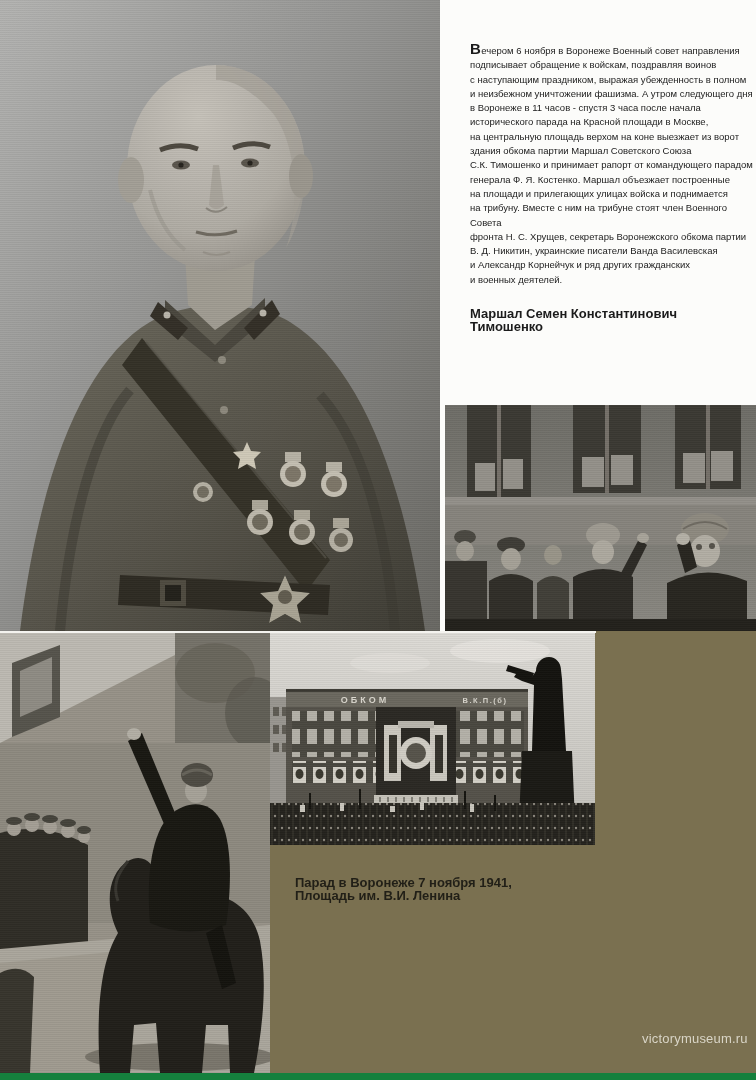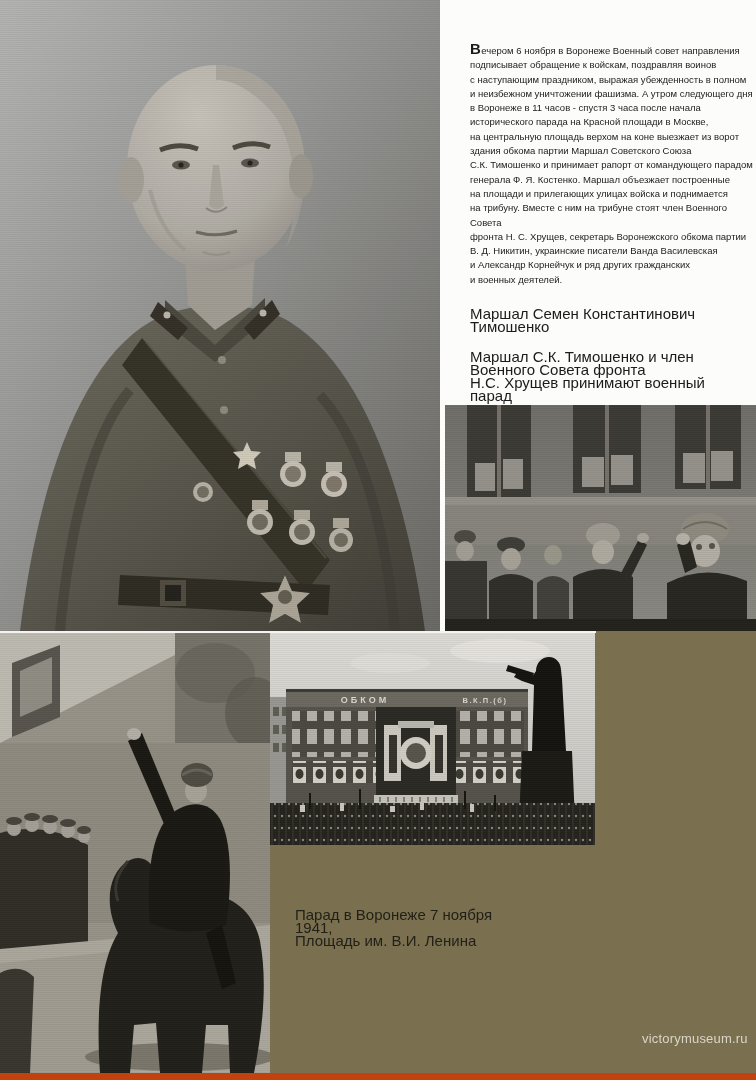--- a/index.html
+++ b/index.html
@@ -1,18 +1,18 @@
 <!DOCTYPE html>
 <html><head>
 <meta charset="utf-8">
 <style>
   html,body{margin:0;padding:0;background:#15140f;}
   .page{
     position:relative;width:756px;height:1080px;overflow:hidden;
-    background:#c2410c;
+    background:#15803d;
     font-family:"Liberation Sans", sans-serif;
   }
   .white-panel{position:absolute;left:436px;top:0;width:320px;height:405px;background:#fcfcfa;}
   .gap-v{position:absolute;left:440px;top:405px;width:5px;height:226px;background:#fcfcfa;}
   .gap-h{position:absolute;left:0;top:631px;width:596px;height:2px;background:#f4f3ef;}
   .photo{position:absolute;overflow:hidden;}
   .photo svg{display:block;width:100%;height:100%;}
   .photo::after{
     content:"";position:absolute;inset:0;pointer-events:none;
     background:repeating-linear-gradient(0deg, rgba(0,0,0,.045) 0 1px, rgba(255,255,255,.02) 1px 2px);
@@ -22,25 +22,25 @@
   .photo-horseback{left:0;top:633px;width:270px;height:440px;}
   .photo-parade{left:270px;top:633px;width:325px;height:212px;}
   .olive-panel{position:absolute;left:270px;top:631px;width:486px;height:442px;background:#7a7050;}
   .article{
     position:absolute;left:470px;top:42px;width:285px;
     color:#1b1b1b;font-size:9.5px;line-height:14.3px;
   }
   .article .body{white-space:pre-line;}
   .dropcap{font-size:15px;font-weight:bold;letter-spacing:.5px;}
   .caption{
-    position:absolute;color:#1b1b1b;font-size:15px;line-height:13px;white-space:pre-line;
+    position:absolute;color:#1b1b1b;font-size:13px;line-height:13px;white-space:pre-line;font-weight:bold;
   }
   .caption-portrait{left:470px;top:307px;width:270px;}
   .caption-tribune{left:470px;top:350px;width:270px;}
-  .caption-parade{left:295px;top:908px;width:230px;color:#211f17;}
+  .caption-parade{left:295px;top:876px;width:230px;color:#211f17;}
   .caption-horseback{left:295px;top:1008px;width:230px;color:#211f17;}
   .watermark{
     position:absolute;left:642px;top:1031px;width:110px;
     color:#d9d5c7;font-size:13px;letter-spacing:.2px;
   }
 </style>
 </head>
 <body>
 
 <div class="page">
@@ -158,22 +158,20 @@
 генерала Ф. Я. Костенко. Маршал объезжает построенные
 на площади и прилегающих улицах войска и поднимается
 на трибуну. Вместе с ним на трибуне стоят член Военного Совета
 фронта Н. С. Хрущев, секретарь Воронежского обкома партии
 В. Д. Никитин, украинские писатели Ванда Василевская
 и Александр Корнейчук и ряд других гражданских
 и военных деятелей.</span>
   </div>
 
   <div class="caption caption-portrait">Маршал Семен Константинович Тимошенко</div>
-  <div class="caption caption-tribune">Маршал С.К. Тимошенко и член Военного Совета фронта
-Н.С. Хрущев принимают военный парад</div>
 
   <div class="photo photo-tribune">
     <svg viewBox="0 0 311 226" preserveAspectRatio="none">
       <defs>
         <linearGradient id="twall" x1="0" y1="0" x2="0" y2="1">
           <stop offset="0" stop-color="#6e6d67"></stop>
           <stop offset="1" stop-color="#8a8881"></stop>
         </linearGradient>
       </defs>
       <rect width="311" height="226" fill="url(#twall)"></rect>

